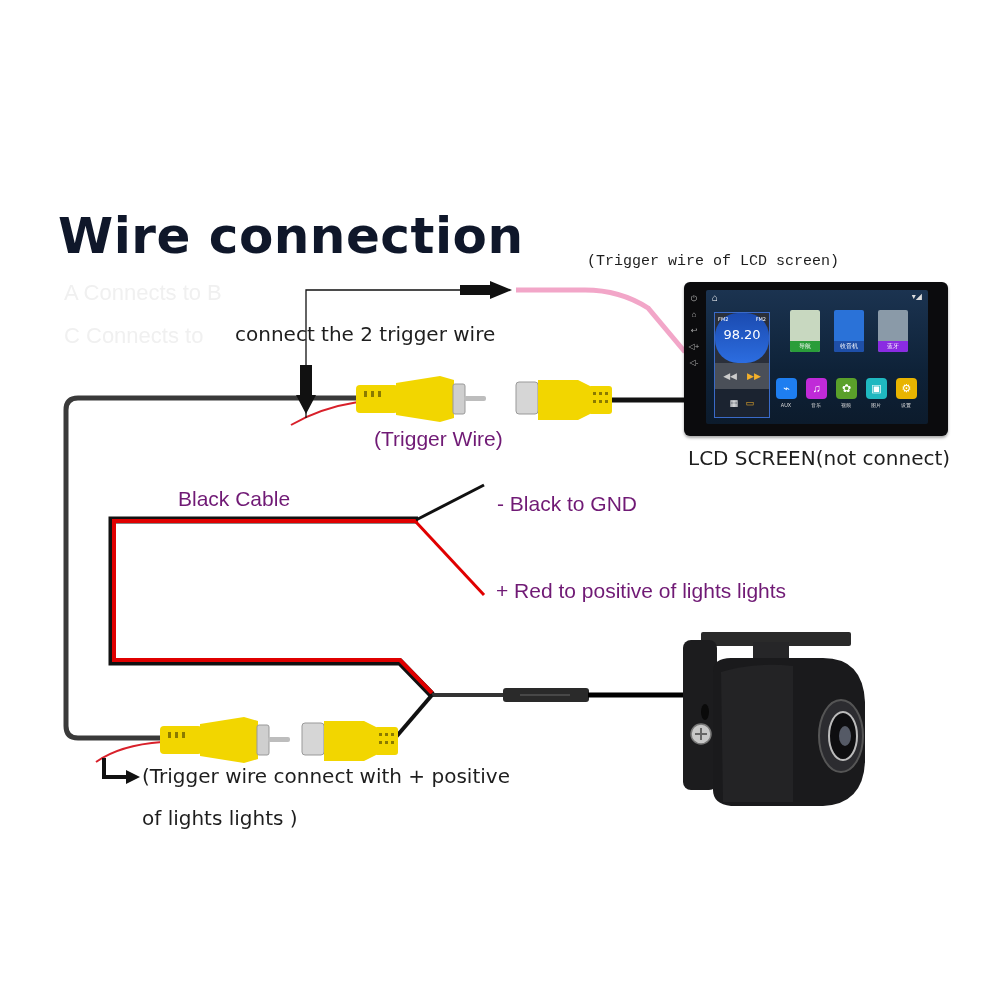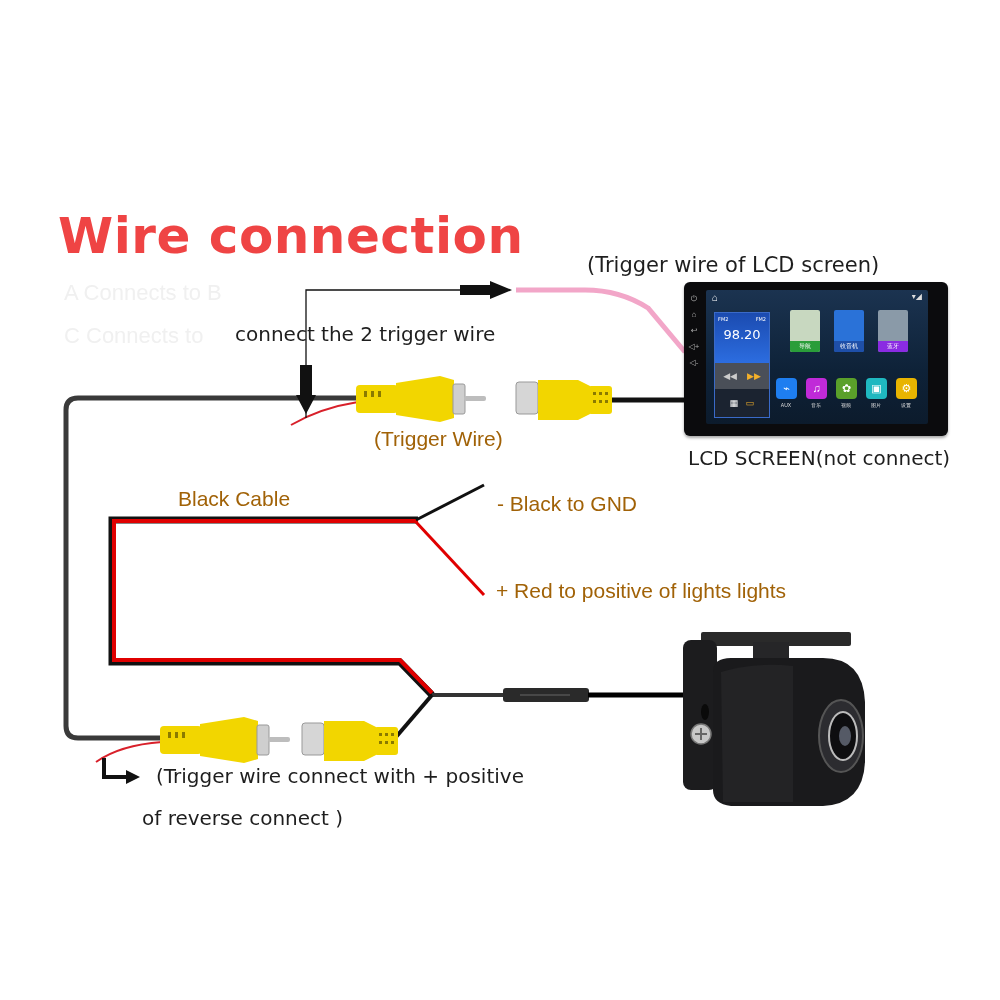--- a/index.html
+++ b/index.html
@@ -1,27 +1,27 @@
 <!DOCTYPE html>
 <html><head>
 <meta charset="utf-8">
 <style>
   html, body { margin:0; padding:0; background:#ffffff; }
   body { width:1000px; height:1000px; position:relative; overflow:hidden; font-family:"Liberation Sans", sans-serif; }
   .abs { position:absolute; }
-  .title { left:58px; top:206px; font-family:"DejaVu Sans", sans-serif; font-weight:bold; font-size:50px; color:#ef4444; letter-spacing:0.5px; line-height:60px; }
+  .title { left:58px; top:206px; font-family:"DejaVu Sans", sans-serif; font-weight:bold; font-size:50px; color:#0f172a; letter-spacing:0.5px; line-height:60px; }
   .ghost { color:#f0f0f0; font-size:22px; }
-  .lbl { color:#a16207; font-size:21px; white-space:nowrap; line-height:26px; }
+  .lbl { color:#701a75; font-size:21px; white-space:nowrap; line-height:26px; }
   .lbl-sans2 { font-family:"DejaVu Sans", sans-serif; font-size:20px; color:#1e1e1e; white-space:nowrap; }
   svg { position:absolute; left:0; top:0; }
   .lcd-screen { position:absolute; left:684px; top:282px; width:264px; height:154px; background:#0b0b0d; border-radius:6px; box-shadow:0 2px 3px rgba(0,0,0,0.35); }
   .lcd-inner { position:absolute; left:22px; top:8px; width:222px; height:134px; background:linear-gradient(180deg,#1b3350 0%,#0e2238 60%,#0c1b2c 100%); border-radius:2px; overflow:hidden; }
   .lcd-side { position:absolute; left:4px; width:12px; height:10px; color:#aaa; font-size:8px; line-height:10px; text-align:center; }
   .radio-card { position:absolute; left:8px; top:22px; width:54px; height:104px; background:#2a2f3a; border:1px solid #3a6ac8; }
-  .radio-top { height:50px; background:linear-gradient(180deg,#1b4bb0,#2c6de0); color:#fff; font-size:13px; font-family:"DejaVu Sans", sans-serif; text-align:center; padding-top:14px; box-sizing:border-box; }
+  .radio-top { height:50px; background:linear-gradient(180deg,#1b4bb0,#2c6de0); color:#fff; font-size:13px; font-family:"DejaVu Sans", sans-serif; text-align:center; padding-top:14px; box-sizing:border-box;border-radius:23px; }
   .radio-mid { height:26px; background:#4a4f58; color:#f4b02a; font-size:9px; text-align:center; line-height:26px; }
   .radio-bot { height:28px; background:#1b2330; color:#fff; font-size:9px; text-align:center; line-height:28px; }
   .tile { position:absolute; width:30px; height:42px; border-radius:2px; overflow:hidden; }
   .tile-lbl { position:absolute; left:0; right:0; bottom:0; height:11px; font-size:6px; color:#fff; text-align:center; line-height:11px; }
   .app { position:absolute; top:88px; width:21px; height:21px; border-radius:4px; color:#fff; font-size:11px; text-align:center; line-height:21px; }
   .app-lbl { position:absolute; top:112px; width:24px; font-size:5px; color:#ddd; text-align:center; }
   .camera { position:absolute; left:683px; top:632px; width:186px; height:176px; }
 </style>
 </head>
 <body>
@@ -101,28 +101,28 @@
     <rect x="379" y="741" width="3" height="3" fill="#8a7a00"></rect>
       <rect x="385" y="741" width="3" height="3" fill="#8a7a00"></rect>
       <rect x="391" y="741" width="3" height="3" fill="#8a7a00"></rect>
   </g>
 
   <path d="M 104 758 L 104 777 L 128 777" fill="none" stroke="#111" stroke-width="4"></path>
   <polygon points="126,770 140,777 126,784" fill="#111"></polygon>
 </svg>
 
 <div class="abs lbl-sans2" style="left:215px;top:322px;margin-left:20px;">connect the 2 trigger wire</div>
-<div class="abs lbl-sans2" style="left:587px;top:253px;font-size:21px;">(Trigger wire of LCD screen)</div>
+<div class="abs lbl-sans2" style="left:587px;top:253px;font-size:15px;font-family:Liberation Mono, monospace;">(Trigger wire of LCD screen)</div>
 <div class="abs lbl" style="left:374px;top:426px;">(Trigger Wire)</div>
 <div class="abs lbl-sans2" style="left:688px;top:446px;">LCD SCREEN(not connect)</div>
 <div class="abs lbl" style="left:178px;top:486px;">Black Cable</div>
 <div class="abs lbl" style="left:497px;top:471px;margin-top:20px;">- Black to GND</div>
 <div class="abs lbl" style="left:496px;top:578px;">+ Red to positive of lights lights</div>
-<div class="abs lbl-sans2" style="left:156px;top:764px;text-align:center;">(Trigger wire connect with + positive</div>
-<div class="abs lbl-sans2" style="left:142px;top:806px;">of reverse connect )</div>
+<div class="abs lbl-sans2" style="left:142px;top:764px;text-align:center;">(Trigger wire connect with + positive</div>
+<div class="abs lbl-sans2" style="left:142px;top:806px;">of lights lights )</div>
 
 <div class="lcd-screen">
   <div class="lcd-side" style="top:12px;">⏻</div>
   <div class="lcd-side" style="top:28px;">⌂</div>
   <div class="lcd-side" style="top:44px;">↩</div>
   <div class="lcd-side" style="top:60px;">◁+</div>
   <div class="lcd-side" style="top:76px;">◁-</div>
   <div class="lcd-inner">
     <div style="position:absolute;left:6px;top:2px;color:#fff;font-size:10px;">⌂</div>
     <div style="position:absolute;right:6px;top:2px;color:#ddd;font-size:8px;">▾◢</div>

